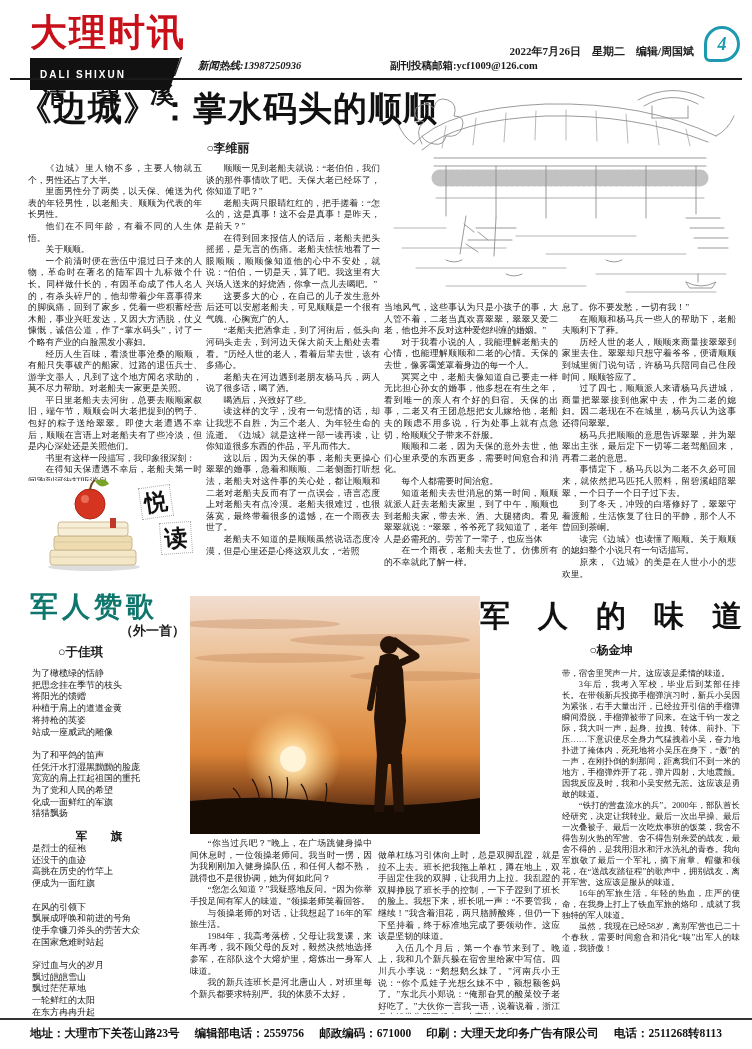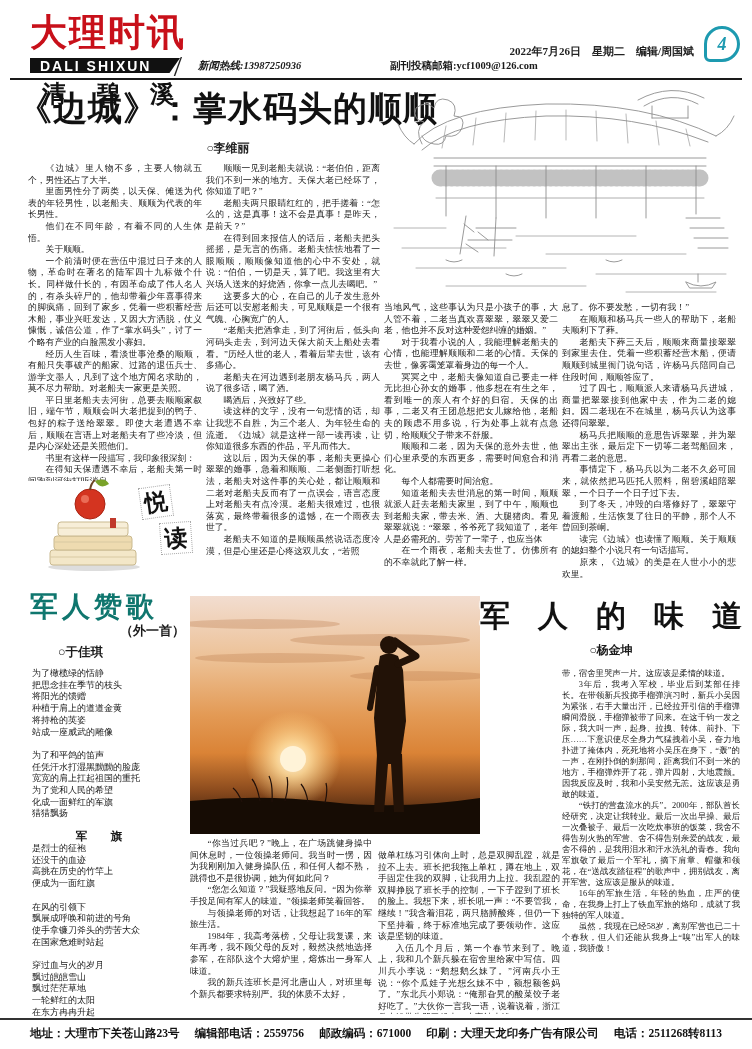--- a/index.html
+++ b/index.html
@@ -8,22 +8,22 @@
   
   .brand-row{position:absolute;left:30px;top:14px;display:flex;align-items:flex-end;flex-direction:column;}
   .brand{font-size:37px;font-weight:bold;color:#c8101a;letter-spacing:2px;line-height:1;}
   .brand-slash{font-size:30px;color:#222;margin:0 4px 0 8px;line-height:1;}
   .section-name{font-size:24px;font-weight:bold;color:#111;letter-spacing:12px;line-height:1.1;}
   .date-line{position:absolute;right:58px;top:44px;font-size:11px;font-weight:bold;color:#222;}
   .page-badge{position:absolute;right:12px;top:26px;width:30px;height:30px;border:3px solid #1d9ab0;
         border-radius:50% 50% 50% 6px;display:flex;align-items:center;justify-content:center;
         color:#1d9ab0;font-size:18px;font-weight:bold;font-style:italic;background:#fff;}
   .info-row{position:absolute;left:30px;top:58px;width:700px;height:16px;font-size:10.5px;font-weight:bold;}
-  .black-tab{position:absolute;left:0;top:0;width:150px;height:15px;background:#111;color:#fff;
-        font-family:"Liberation Sans",sans-serif;font-size:14px;letter-spacing:2px;
+  .black-tab{position:absolute;left:0;top:0;width:150px;height:32px;background:#111;color:#fff;
+        font-family:"Liberation Sans",sans-serif;font-size:10px;letter-spacing:2px;
         display:flex;align-items:center;padding-left:10px;box-sizing:border-box;
         clip-path:polygon(0 0,100% 0,93% 100%,0 100%);}
   .hotline{position:absolute;left:168px;top:1px;font-style:italic;}
   .sub-email{position:absolute;left:360px;top:1px;}
   .head-rule{position:absolute;left:10px;top:78px;width:732px;height:2px;background:#1a1a1a;}
   
   .a1-title{position:absolute;left:18px;top:86px;width:420px;text-align:center;font-size:34px;
         font-weight:bold;letter-spacing:1px;color:#111;}
   .a1-author{position:absolute;left:18px;top:140px;width:420px;text-align:center;font-size:12px;
         font-weight:bold;color:#222;}
@@ -115,21 +115,21 @@
       <p>里面男性分了两类，以天保、傩送为代表的年轻男性，以老船夫、顺顺为代表的年长男性。</p>
       <p>他们在不同年龄，有着不同的人生体悟。</p>
       <p>关于顺顺。</p>
       <p>一个前清时便在营伍中混过日子来的人物，革命时在著名的陆军四十九标做个什长。同样做什长的，有因革命成了伟人名人的，有杀头碎尸的，他却带着少年喜事得来的脚疯痛，回到了家乡，凭着一些积蓄经营木船，事业兴旺发达，又因大方洒脱，仗义慷慨，诚信公道，作了“掌水码头”，讨了一个略有产业的白脸黑发小寡妇。</p>
       <p>经历人生百味，看淡世事沧桑的顺顺，有船只失事破产的船家、过路的退伍兵士、游学文墨人，凡到了这个地方闻名求助的，莫不尽力帮助。对老船夫一家更是关照。</p>
       <p>平日里老船夫去河街，总要去顺顺家叙旧，端午节，顺顺会叫大老把捉到的鸭子、包好的粽子送给翠翠。即使大老遭遇不幸后，顺顺在言语上对老船夫有了些冷淡，但是内心深处还是关照他们。</p>
       <p>书里有这样一段描写，我印象很深刻：</p>
       <p>在得知天保遭遇不幸后，老船夫第一时间跑到河街打听消息。</p>
     </div>
   <div class="col c2">
-      <p>顺顺一见到老船夫就说：“老伯伯，距离我们不到一米的地方。天保大老已经坏了，你知道了吧？”</p>
+      <p>顺顺一见到老船夫就说：“老伯伯，我们谈的那件事情吹了吧。天保大老已经坏了，你知道了吧？”</p>
       <p>老船夫两只眼睛红红的，把手搓着：“怎么的，这是真事！这不会是真事！是昨天，是前天？”</p>
       <p>在得到回来报信人的话后，老船夫把头摇摇，是无言的伤痛。老船夫怯怯地看了一眼顺顺，顺顺像知道他的心中不安处，就说：“伯伯，一切是天，算了吧。我这里有大兴场人送来的好烧酒，你拿一点儿去喝吧。”</p>
       <p>这要多大的心，在自己的儿子发生意外后还可以安慰老船夫，可见顺顺是一个很有气魄、心胸宽广的人。</p>
       <p>“老船夫把酒拿走，到了河街后，低头向河码头走去，到河边天保大前天上船处去看看。”历经人世的老人，看着后辈去世，该有多痛心。</p>
       <p>老船夫在河边遇到老朋友杨马兵，两人说了很多话，喝了酒。</p>
       <p>喝酒后，兴致好了些。</p>
       <p>读这样的文字，没有一句悲情的话，却让我悲不自胜，为三个老人、为年轻生命的流逝。《边城》就是这样一部一读再读，让你知道很多东西的作品，平凡而伟大。</p>
       <p>这以后，因为天保的事，老船夫更操心翠翠的婚事，急着和顺顺、二老侧面打听想法，老船夫对这件事的关心处，都让顺顺和二老对老船夫反而有了一点误会，语言态度上对老船夫有点冷漠。老船夫很难过，也很落寞，最终带着很多的遗憾，在一个雨夜去世了。</p>
       <p>老船夫不知道的是顺顺虽然说话态度冷漠，但是心里还是心疼这双儿女，“若照</p>
     </div>
@@ -138,21 +138,21 @@
       <p>对于我看小说的人，我能理解老船夫的心情，也能理解顺顺和二老的心情。天保的去世，像雾霭笼罩着身边的每一个人。</p>
       <p>冥冥之中，老船夫像知道自己要走一样无比担心孙女的婚事，他多想在有生之年，看到唯一的亲人有个好的归宿。天保的出事，二老又有王团总想把女儿嫁给他，老船夫的顾虑不用多说，行为处事上就有点急切，给顺顺父子带来不舒服。</p>
       <p>顺顺和二老，因为天保的意外去世，他们心里承受的东西更多，需要时间愈合和消化。</p>
       <p>每个人都需要时间治愈。</p>
       <p>知道老船夫去世消息的第一时间，顺顺就派人赶去老船夫家里，到了中午，顺顺也到老船夫家，带去米、酒、大腿猪肉。看见翠翠就说：“翠翠，爷爷死了我知道了，老年人是必需死的。劳苦了一辈子，也应当体</p>
       <p>在一个雨夜，老船夫去世了。仿佛所有的不幸就此了解一样。</p>
     </div>
   <div class="col c4 cont">
       <p>息了。你不要发愁，一切有我！”</p>
       <p>在顺顺和杨马兵一些人的帮助下，老船夫顺利下了葬。</p>
-      <p>老船夫下葬三天后，顺顺来商量接翠翠到家里去住。凭着一些积蓄经营木船，便请顺顺到城里衙门说句话，许杨马兵陪同自己住段时间，顺顺答应了。</p>
+      <p>历经人世的老人，顺顺来商量接翠翠到家里去住。翠翠却只想守着爷爷，便请顺顺到城里衙门说句话，许杨马兵陪同自己住段时间，顺顺答应了。</p>
       <p>过了四七，顺顺派人来请杨马兵进城，商量把翠翠接到他家中去，作为二老的媳妇。因二老现在不在城里，杨马兵认为这事还得问翠翠。</p>
       <p>杨马兵把顺顺的意思告诉翠翠，并为翠翠出主张，最后定下一切等二老驾船回来，再看二老的意思。</p>
       <p>事情定下，杨马兵以为二老不久必可回来，就依然把马匹托人照料，留碧溪岨陪翠翠，一个日子一个日子过下去。</p>
       <p>到了冬天，冲毁的白塔修好了，翠翠守着渡船，生活恢复了往日的平静，那个人不曾回到茶峒。</p>
       <p>读完《边城》也读懂了顺顺。关于顺顺的媳妇整个小说只有一句话描写。</p>
       <p>原来，《边城》的美是在人世小小的悲欢里。</p>
     </div>
 
   <svg class="books" viewBox="0 0 110 106">
     <ellipse cx="54" cy="99" rx="46" ry="4" fill="#ddd"></ellipse>
@@ -258,21 +258,21 @@
     </div>
   <div class="col ac2 cont">
       <p>做单杠练习引体向上时，总是双脚乱蹬，就是拉不上去。班长把我拖上单杠，蹲在地上，双手固定住我的双脚，让我用力上拉。我乱蹬的双脚挣脱了班长手的控制，一下子蹬到了班长的脸上。我想下来，班长吼一声：“不要管我，继续！”我含着泪花，两只胳膊酸疼，但仍一下下坚持着，终于标准地完成了要领动作。这应该是坚韧的味道。</p>
       <p>入伍几个月后，第一个春节来到了。晚上，我和几个新兵躲在宿舍里给家中写信。四川兵小李说：“鹅想鹅幺妹了。”河南兵小王说：“你个瓜娃子光想幺妹不中，额想额爸妈了。”东北兵小郑说：“俺那旮旯的酸菜饺子老好吃了。”大伙你一言我一语，说着说着，浙江兵小钱带头哭了起来，大家被小钱一</p>
     </div>
   <div class="col ac3 cont">
       <p>带，宿舍里哭声一片。这应该是柔情的味道。</p>
       <p>3年后，我考入军校，毕业后到某部任排长。在带领新兵投掷手榴弹演习时，新兵小吴因为紧张，右手大量出汗，已经拉开引信的手榴弹瞬间滑脱，手榴弹被带了回来。在这千钧一发之际，我大叫一声，起身、拉拽、转体、前扑、下压……下意识使尽全身力气猛拽着小吴，奋力地扑进了掩体内，死死地将小吴压在身下，“轰”的一声，在刚扑倒的刹那间，距离我们不到一米的地方，手榴弹炸开了花，弹片四射，大地震颤。因我反应及时，我和小吴安然无恙。这应该是勇敢的味道。</p>
       <p>“铁打的营盘流水的兵”。2000年，部队首长经研究，决定让我转业。最后一次出早操、最后一次叠被子、最后一次吃炊事班的饭菜，我舍不得告别火热的军营、舍不得告别亲爱的战友，最舍不得的，是我用泪水和汗水洗礼的青春。我向军旗敬了最后一个军礼，摘下肩章、帽徽和领花，在“送战友踏征程”的歌声中，拥别战友，离开军营。这应该是服从的味道。</p>
       <p>16年的军旅生活，年轻的热血，庄严的使命，在我身上打上了铁血军旅的烙印，成就了我独特的军人味道。</p>
-      <p>虽然，我现在已经58岁，离别军营也已二十个春秋，但人们还能从我身上“嗅”出军人的味道，我骄傲！</p>
+      <p>虽然，我现在已经58岁，离别军营也已二十个春秋，需要时间愈合和消化“嗅”出军人的味道，我骄傲！</p>
     </div>
 
   <div class="foot-rule"></div>
   <div class="footer">
     <span>地址：大理市下关苍山路23号</span>
     <span>编辑部电话：2559756</span>
     <span>邮政编码：671000</span>
     <span>印刷：大理天龙印务广告有限公司</span>
     <span>电话：2511268转8113</span>
   </div>

